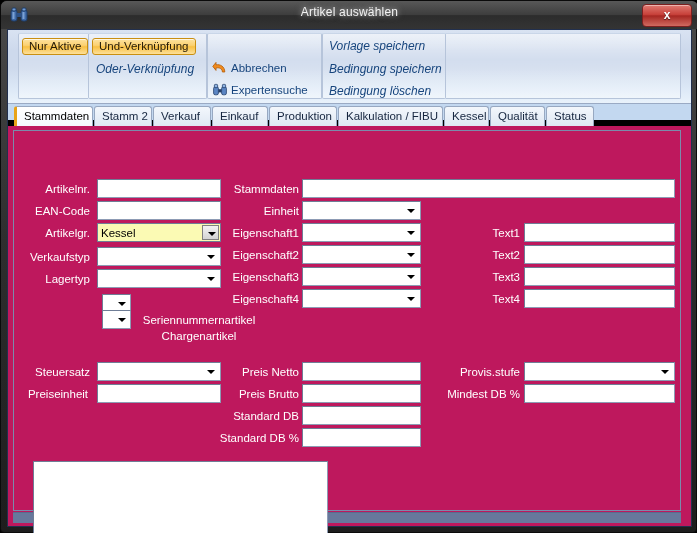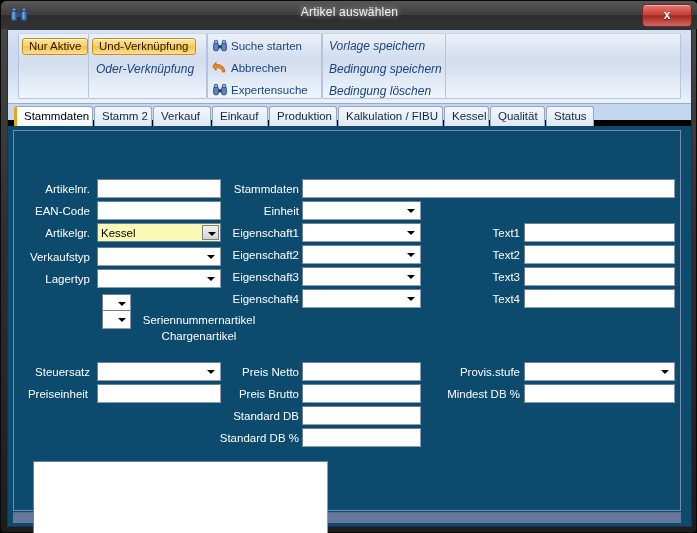--- a/index.html
+++ b/index.html
@@ -139,21 +139,21 @@
     border-left: 3px solid #e8a317;
     font-weight: normal;
     color: #000;
     z-index: 3;
   }
 
   
   .form {
     position: absolute; left: 0; top: 96px;
     width: 683px; height: 400px;
-    background: #0c4a6e;
+    background: #be185d;
     box-sizing: border-box;
   }
   .form-inner {
     position: absolute; left: 5px; top: 4px;
     width: 668px; height: 381px;
     border: 1px solid #7b8aab;
     box-sizing: border-box;
   }
   .form-bottombar {
     position: absolute; left: 5px; top: 386px;
@@ -251,30 +251,20 @@
       <div class="rb-group rb-g2"></div>
       <div class="rb-group rb-g3"></div>
       <div class="rb-group rb-g4"></div>
       <div class="rb-group rb-g5"></div>
 
       <div class="hotbtn on" style="left:14px; top:8px;">Nur Aktive</div>
 
       <div class="hotbtn on" style="left:84px; top:8px;">Und-Verknüpfung</div>
       <div class="linkbtn" style="left:85px; top:31px;">Oder-Verknüpfung</div>
 
-      <div class="icobtn" style="left:203px; top:8px;">
-        <svg width="16" height="16" viewBox="0 0 20 20">
-          <rect x="2" y="6" width="6" height="10" rx="2" fill="#5b86c4" stroke="#24406b"></rect>
-          <rect x="12" y="6" width="6" height="10" rx="2" fill="#5b86c4" stroke="#24406b"></rect>
-          <rect x="3" y="3" width="4" height="4" rx="1" fill="#8fb4e4" stroke="#24406b"></rect>
-          <rect x="13" y="3" width="4" height="4" rx="1" fill="#8fb4e4" stroke="#24406b"></rect>
-          <rect x="8" y="9" width="4" height="4" fill="#24406b"></rect>
-        </svg>
-        <span>Suche starten</span>
-      </div>
 
       <div class="icobtn" style="left:203px; top:30px;">
         <svg width="16" height="16" viewBox="0 0 20 20">
           <path d="M16 15 C16 8 10 5 5 6 L5 3 L1 8 L5 13 L5 10 C9 9 13 11 13 15 Z" fill="#f08a1e" stroke="#b25c05" stroke-width="1" stroke-linejoin="round"></path>
         </svg>
         <span>Abbrechen</span>
       </div>
 
       <div class="icobtn" style="left:203px; top:52px;">
         <svg width="16" height="16" viewBox="0 0 20 20">

